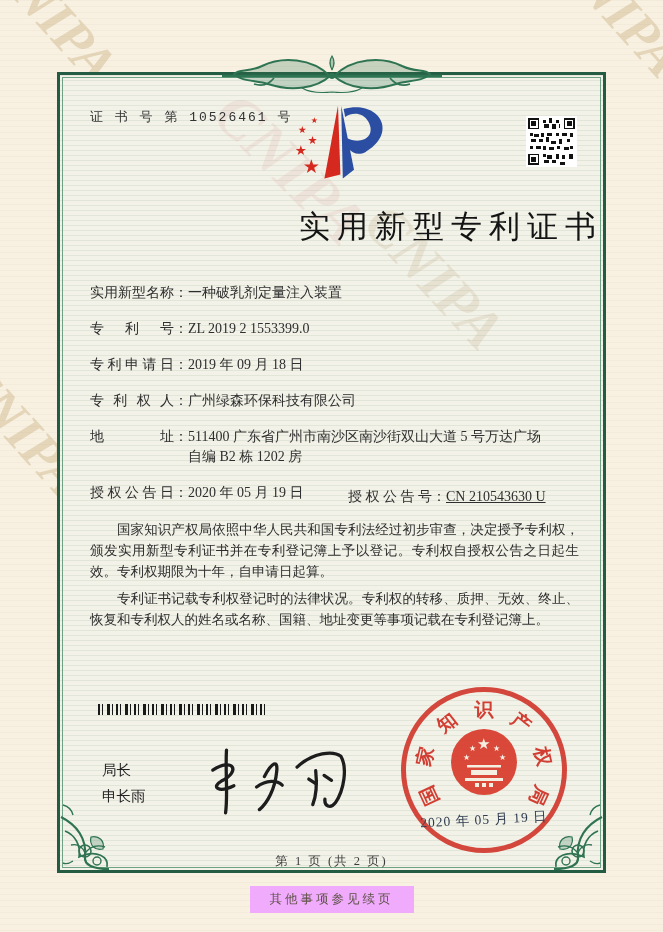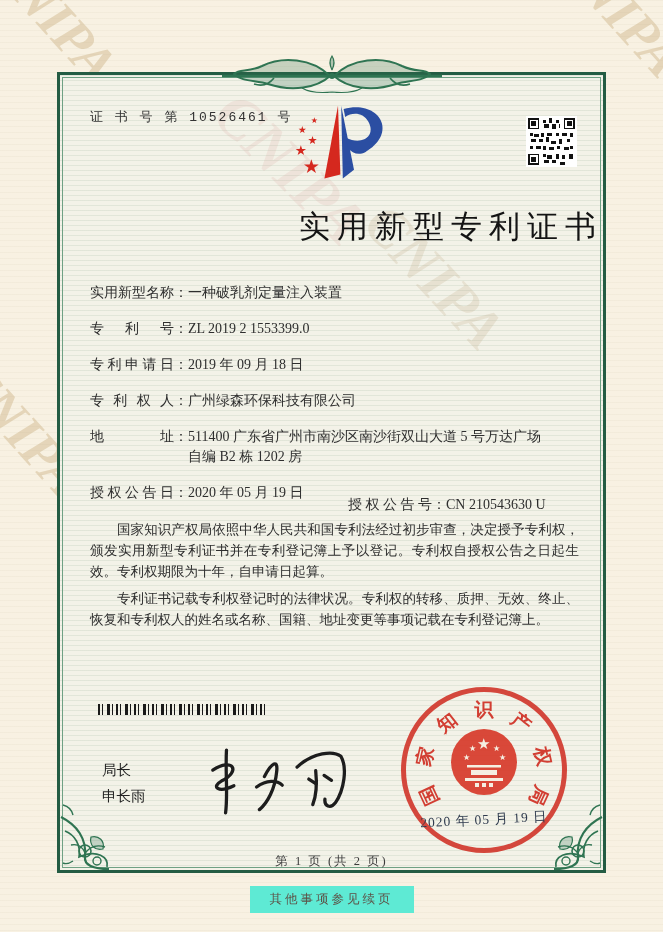--- a/index.html
+++ b/index.html
@@ -48,21 +48,21 @@
 
   .content{position:absolute;left:30px;right:24px;top:208px;font-size:14px;}
   .frow{margin-bottom:16px;line-height:20px;position:relative;}
   .flabel{
     display:inline-block;width:84px;text-align:justify;text-align-last:justify;
     vertical-align:top;color:#2e2e2e;
   }
   .fcolon{display:inline-block;vertical-align:top;}
   .fvalue{color:#2e2e2e;}
   .addr-line2{padding-left:98px;line-height:20px;}
-  .grant-no-cell{position:absolute;left:258px;top:12px;}
+  .grant-no-cell{position:absolute;left:258px;top:4px;text-decoration:underline;}
 
   .paras{margin-top:8px;}
   .para{
     text-indent:2em;font-size:13.5px;line-height:21px;text-align:justify;
     color:#2e2e2e;margin:0 0 6px 0;
   }
 
   .barcode{
     position:absolute;left:38px;top:629px;width:168px;height:11px;
     background:repeating-linear-gradient(90deg,
@@ -98,21 +98,21 @@
     font-size:13.5px;color:#2f3b4e;white-space:nowrap;letter-spacing:1px;
   }
 
   .page-info{
     position:absolute;left:0;right:0;top:778px;text-align:center;
     font-size:12.5px;letter-spacing:2px;color:#3c3c3c;
   }
 
   .cont-note{
     position:absolute;left:50%;top:886px;transform:translateX(-50%);
-    background:#5eead4;padding:5px 20px;font-size:12.5px;letter-spacing:3px;
+    background:#f0abfc;padding:5px 20px;font-size:12.5px;letter-spacing:3px;
     color:#5d5146;white-space:nowrap;
   }
 
   .ornament-top{position:absolute;left:50%;top:-27px;transform:translateX(-50%);}
   .corner{position:absolute;width:86px;height:86px;}
   .corner-bl{left:-3px;bottom:-3px;}
   .corner-br{right:-3px;bottom:-3px;transform:scaleX(-1);}
 </style>
 </head>
 <body>

